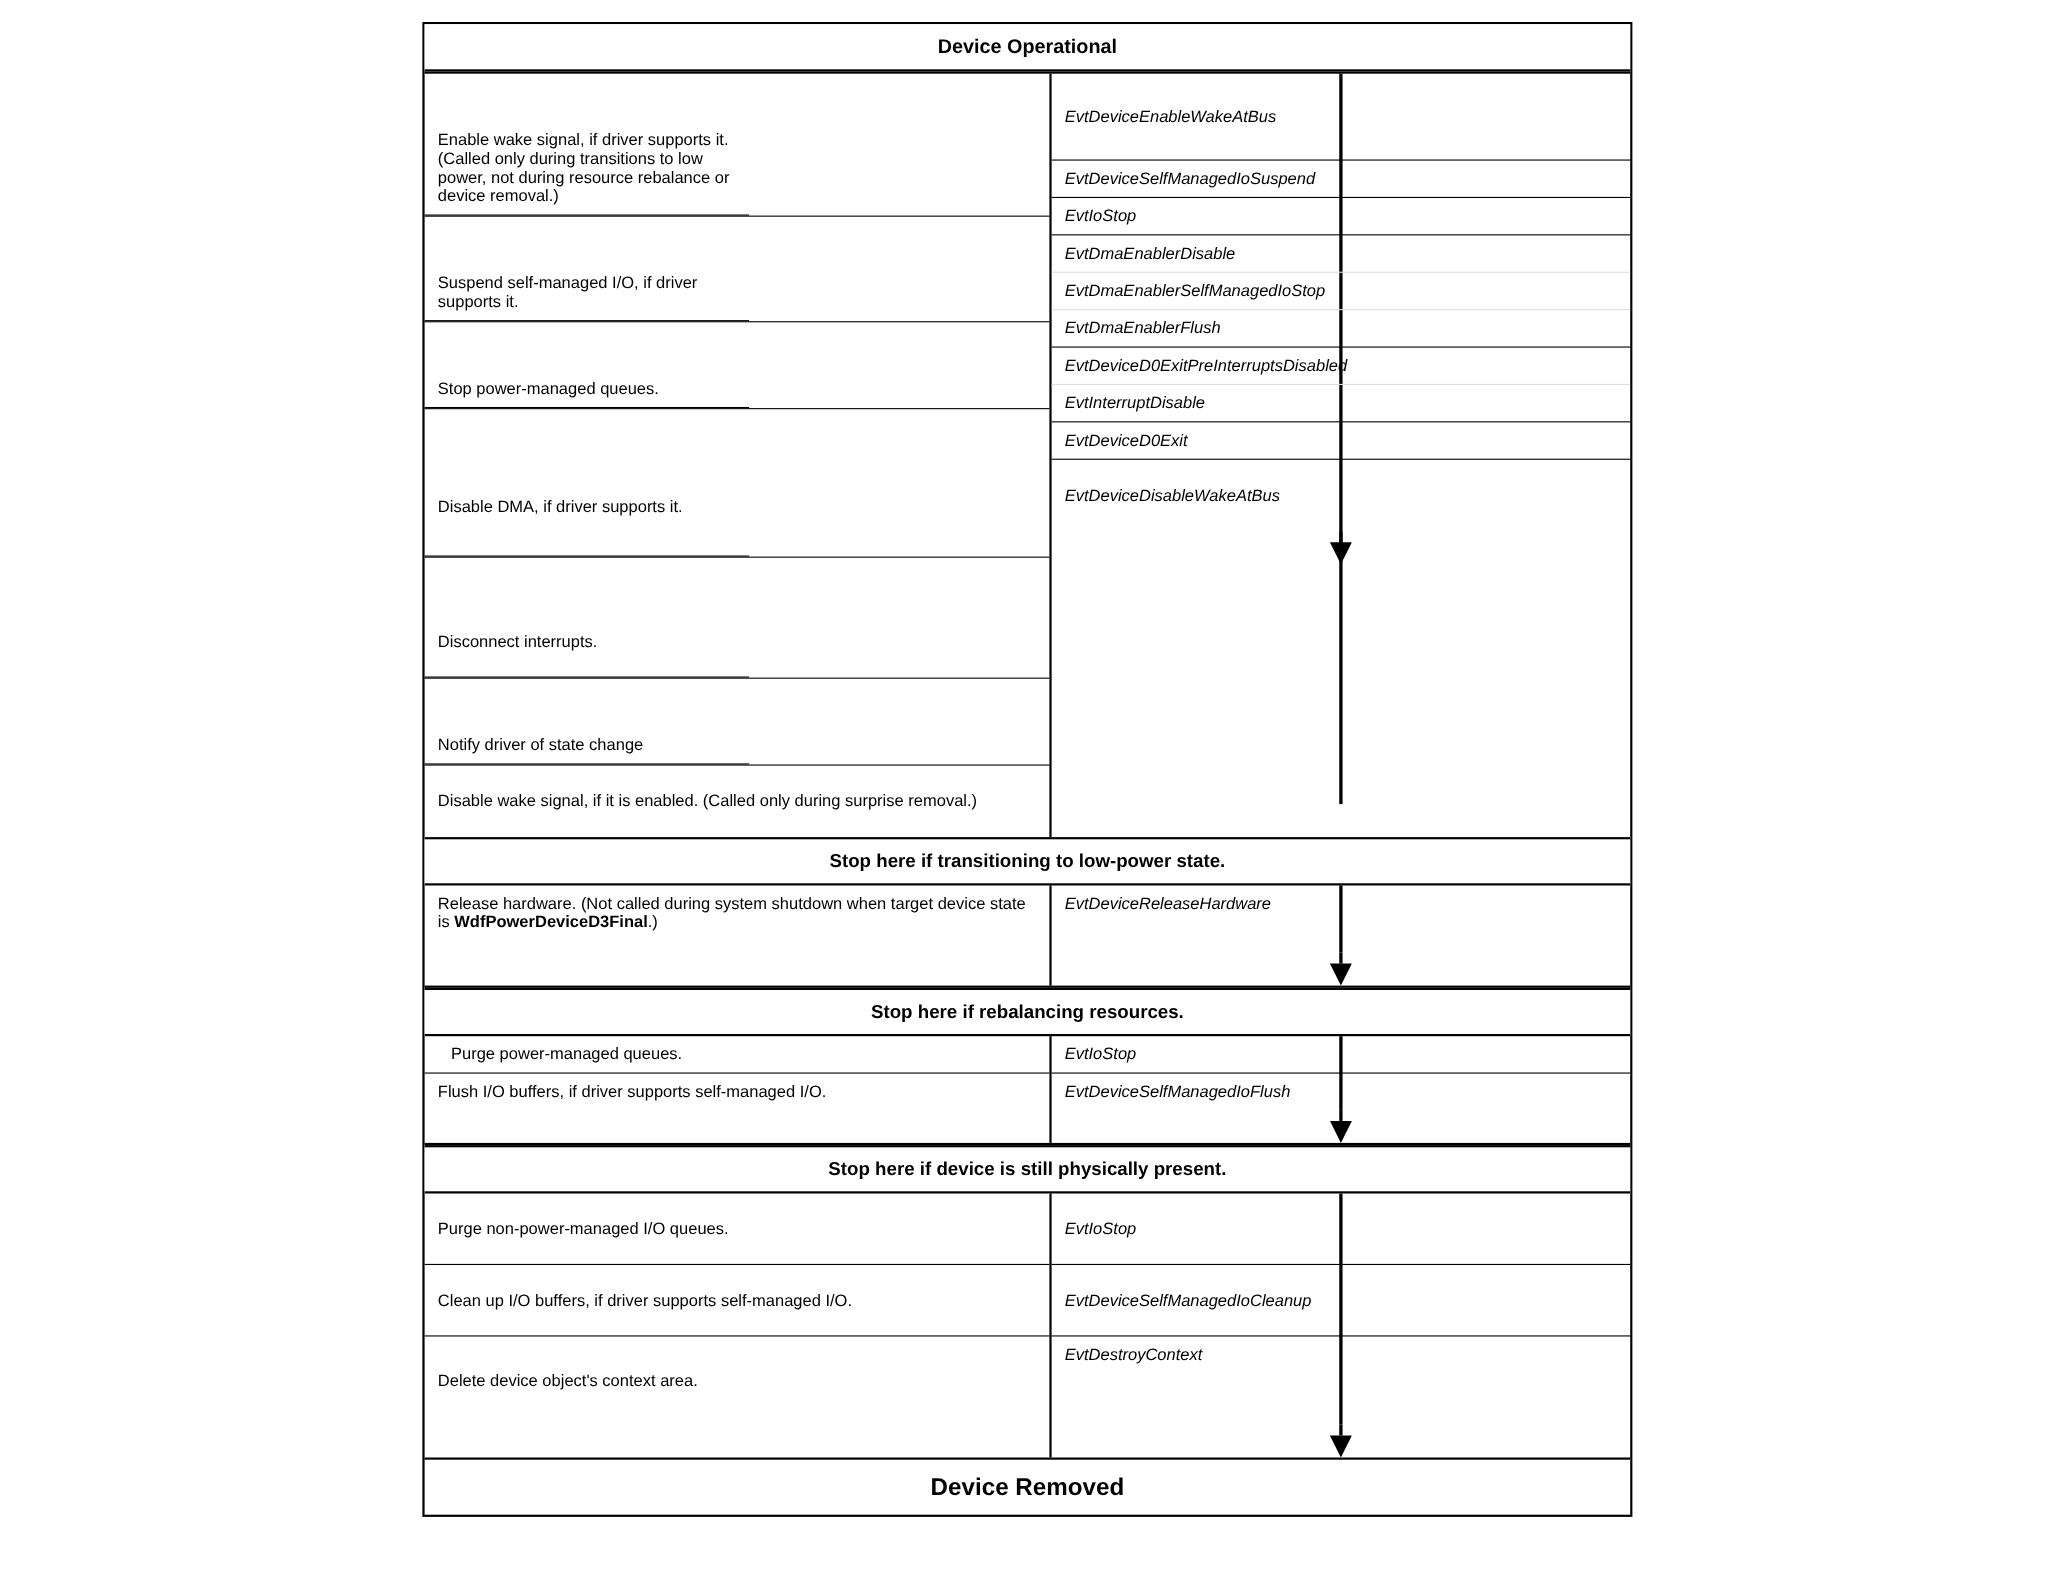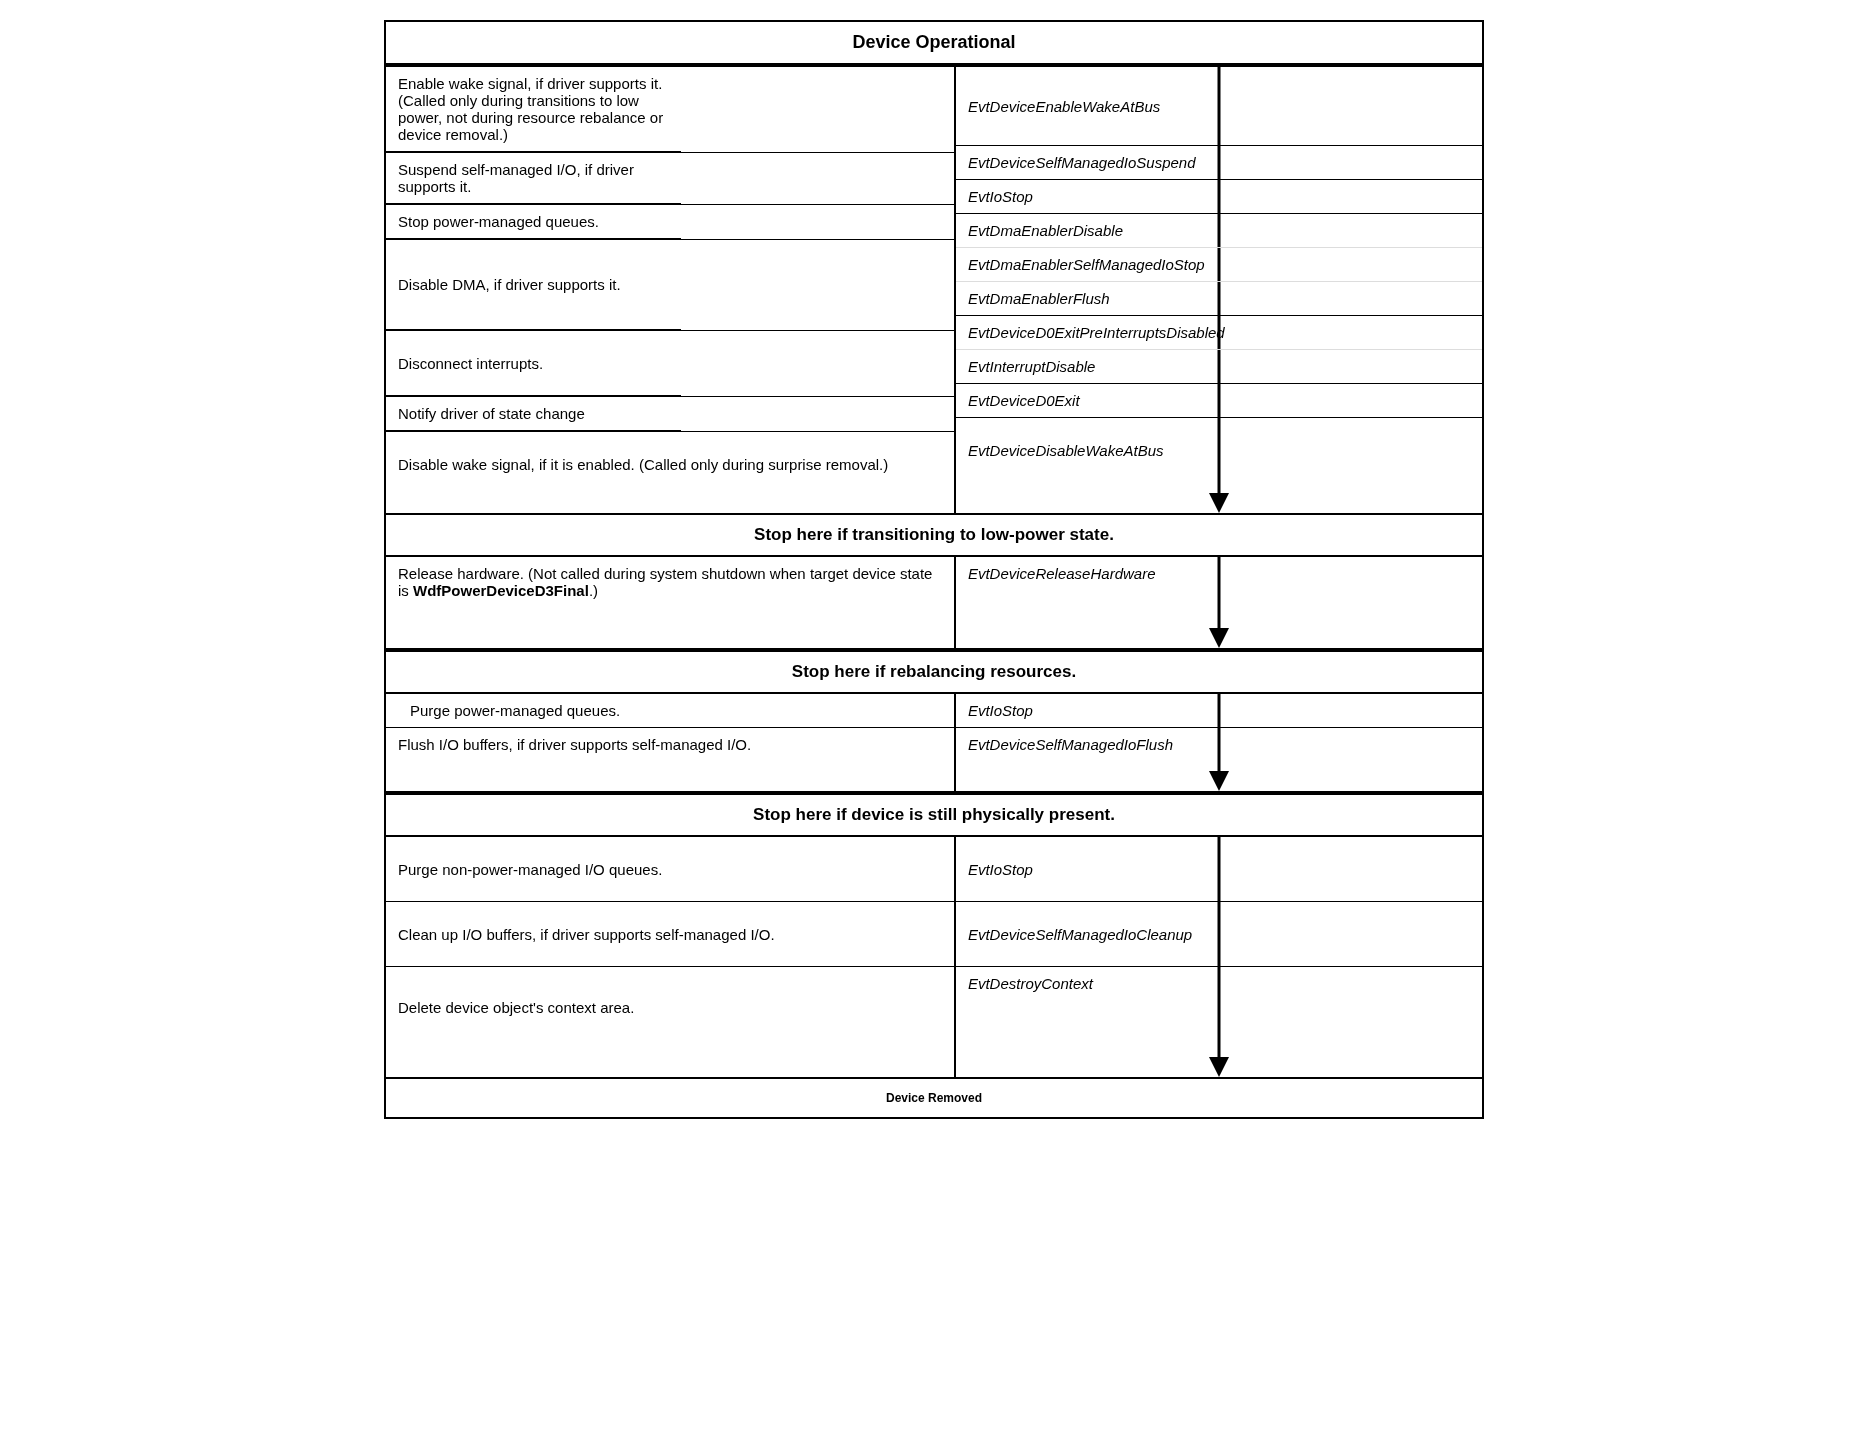--- a/index.html
+++ b/index.html
@@ -31,37 +31,38 @@
       text-align: center;
       font-weight: bold;
       font-size: 17px;
       padding: 10px 0;
       background: #fff;
     }
     
     .bottom-label {
       text-align: center;
       font-weight: bold;
-      font-size: 12px;
+      font-size: 22px;
       padding: 12px 0;
       border-top: 2px solid #000;
     }
     
     .trow {
       display: flex;
       width: 100%;
       border-bottom: 1px solid #000;
     }
     .trow:last-child {
       border-bottom: none;
     }
     .tcell-left {
       width: 52%;
       border-right: 2px solid #000;
       padding: 8px 12px;
+      margin-top: 44px;
     }
   </style>
 </head>
 <body>
 
 <div class="diagram-container">
 
   <div class="section-header">Device Operational</div>
 
   <div style="display:flex; width:100%; border-top:2px solid #000; position:relative;">

